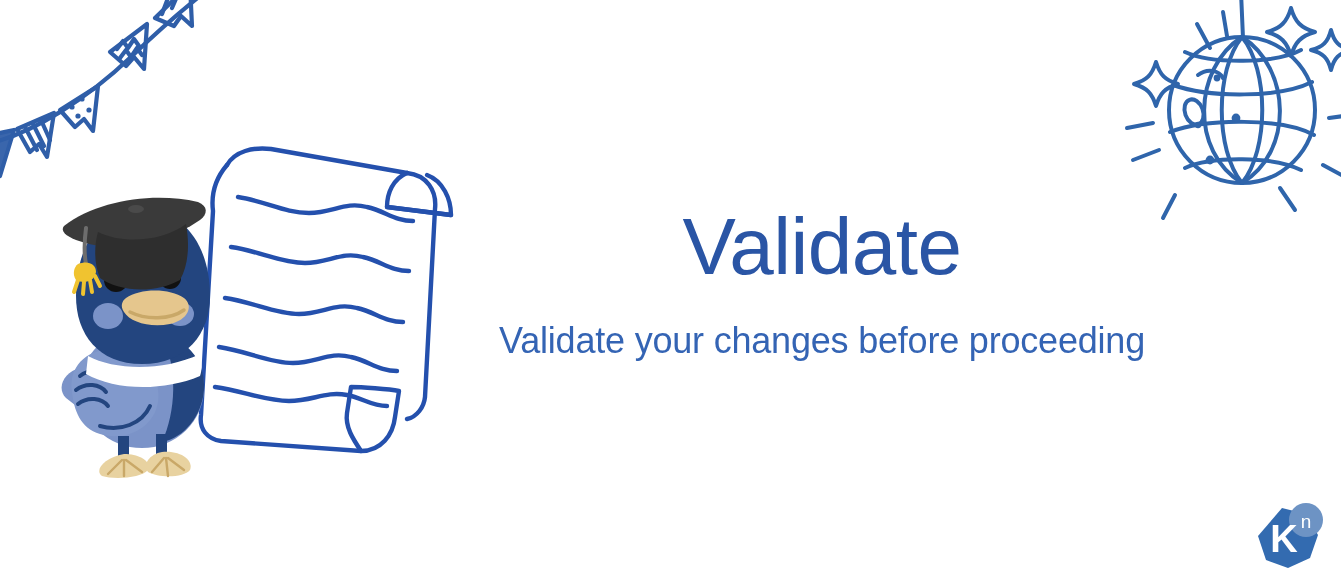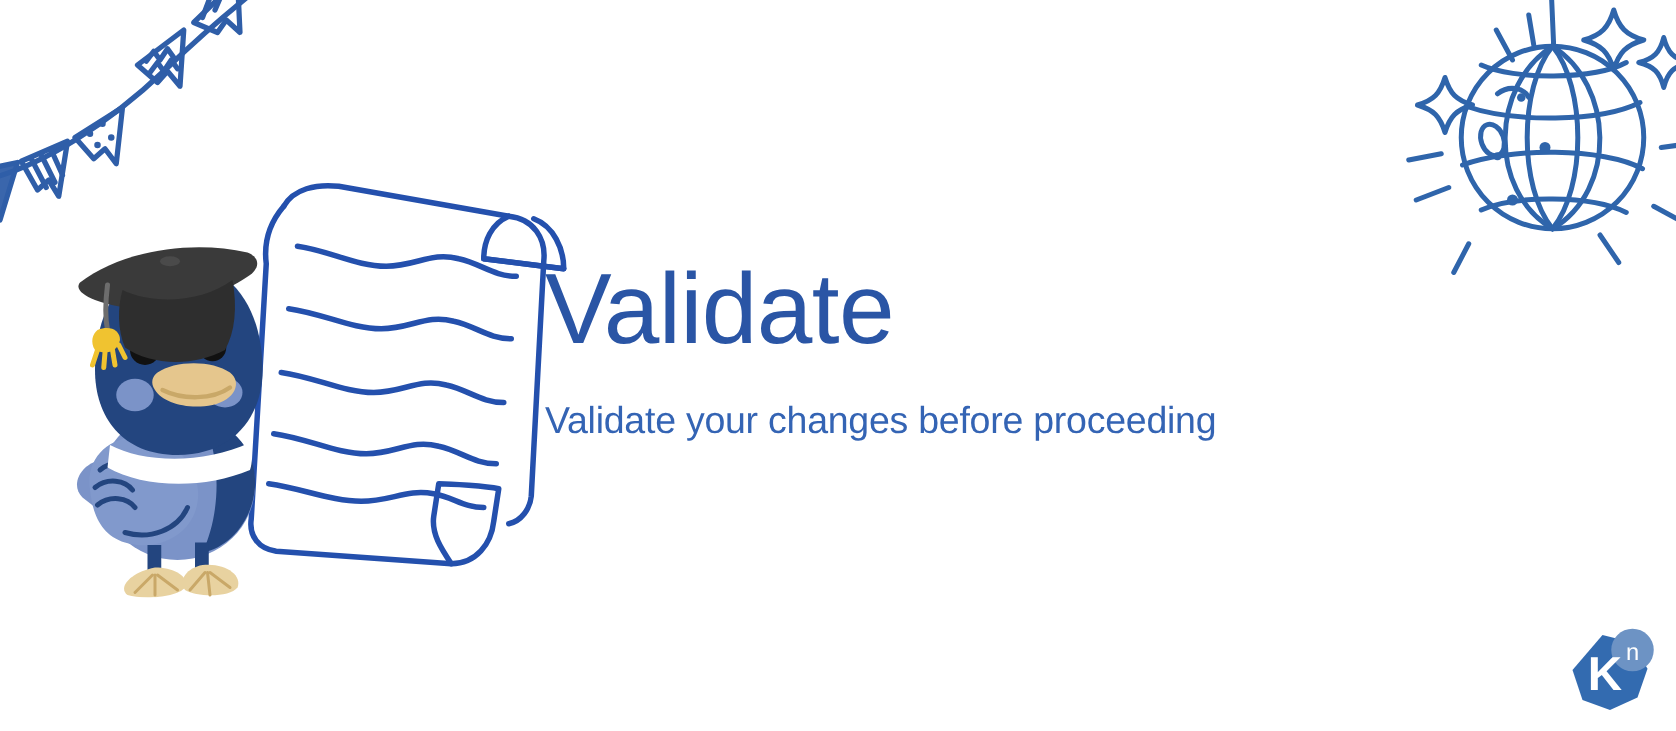--- a/index.html
+++ b/index.html
@@ -25,37 +25,37 @@
   }
   #bunting-art   { left: -8px;  top: -6px;  width: 240px; height: 190px; }
   #discoball-art { left: 1115px; top: -10px; width: 235px; height: 245px; }
   #scroll-art    { left: 175px; top: 135px; width: 290px; height: 325px; }
   #mascot-art    { left: 58px;  top: 188px; width: 180px; height: 290px; }
   #logo-mark     { left: 1248px; top: 500px; width: 82px;  height: 78px; }
 
   
   #text-block {
     position: absolute;
-    left: 436px;
+    left: 452px;
     top: 205px;
     width: 740px;
-    text-align: left;
+    text-align: center;
   }
   #page-title {
     margin: 0;
     font-size: 80px;
     font-weight: 400;
     line-height: 1.05;
     letter-spacing: -0.5px;
     color: #2a55a5;
     white-space: nowrap;
   }
   #page-subtitle {
     margin: 30px 0 0 0;
-    font-size: 30px;
+    font-size: 36px;
     font-weight: 400;
     line-height: 1.2;
     letter-spacing: -0.2px;
     color: #3464b4;
     white-space: nowrap;
   }
 </style>
 </head>
 <body>
 

